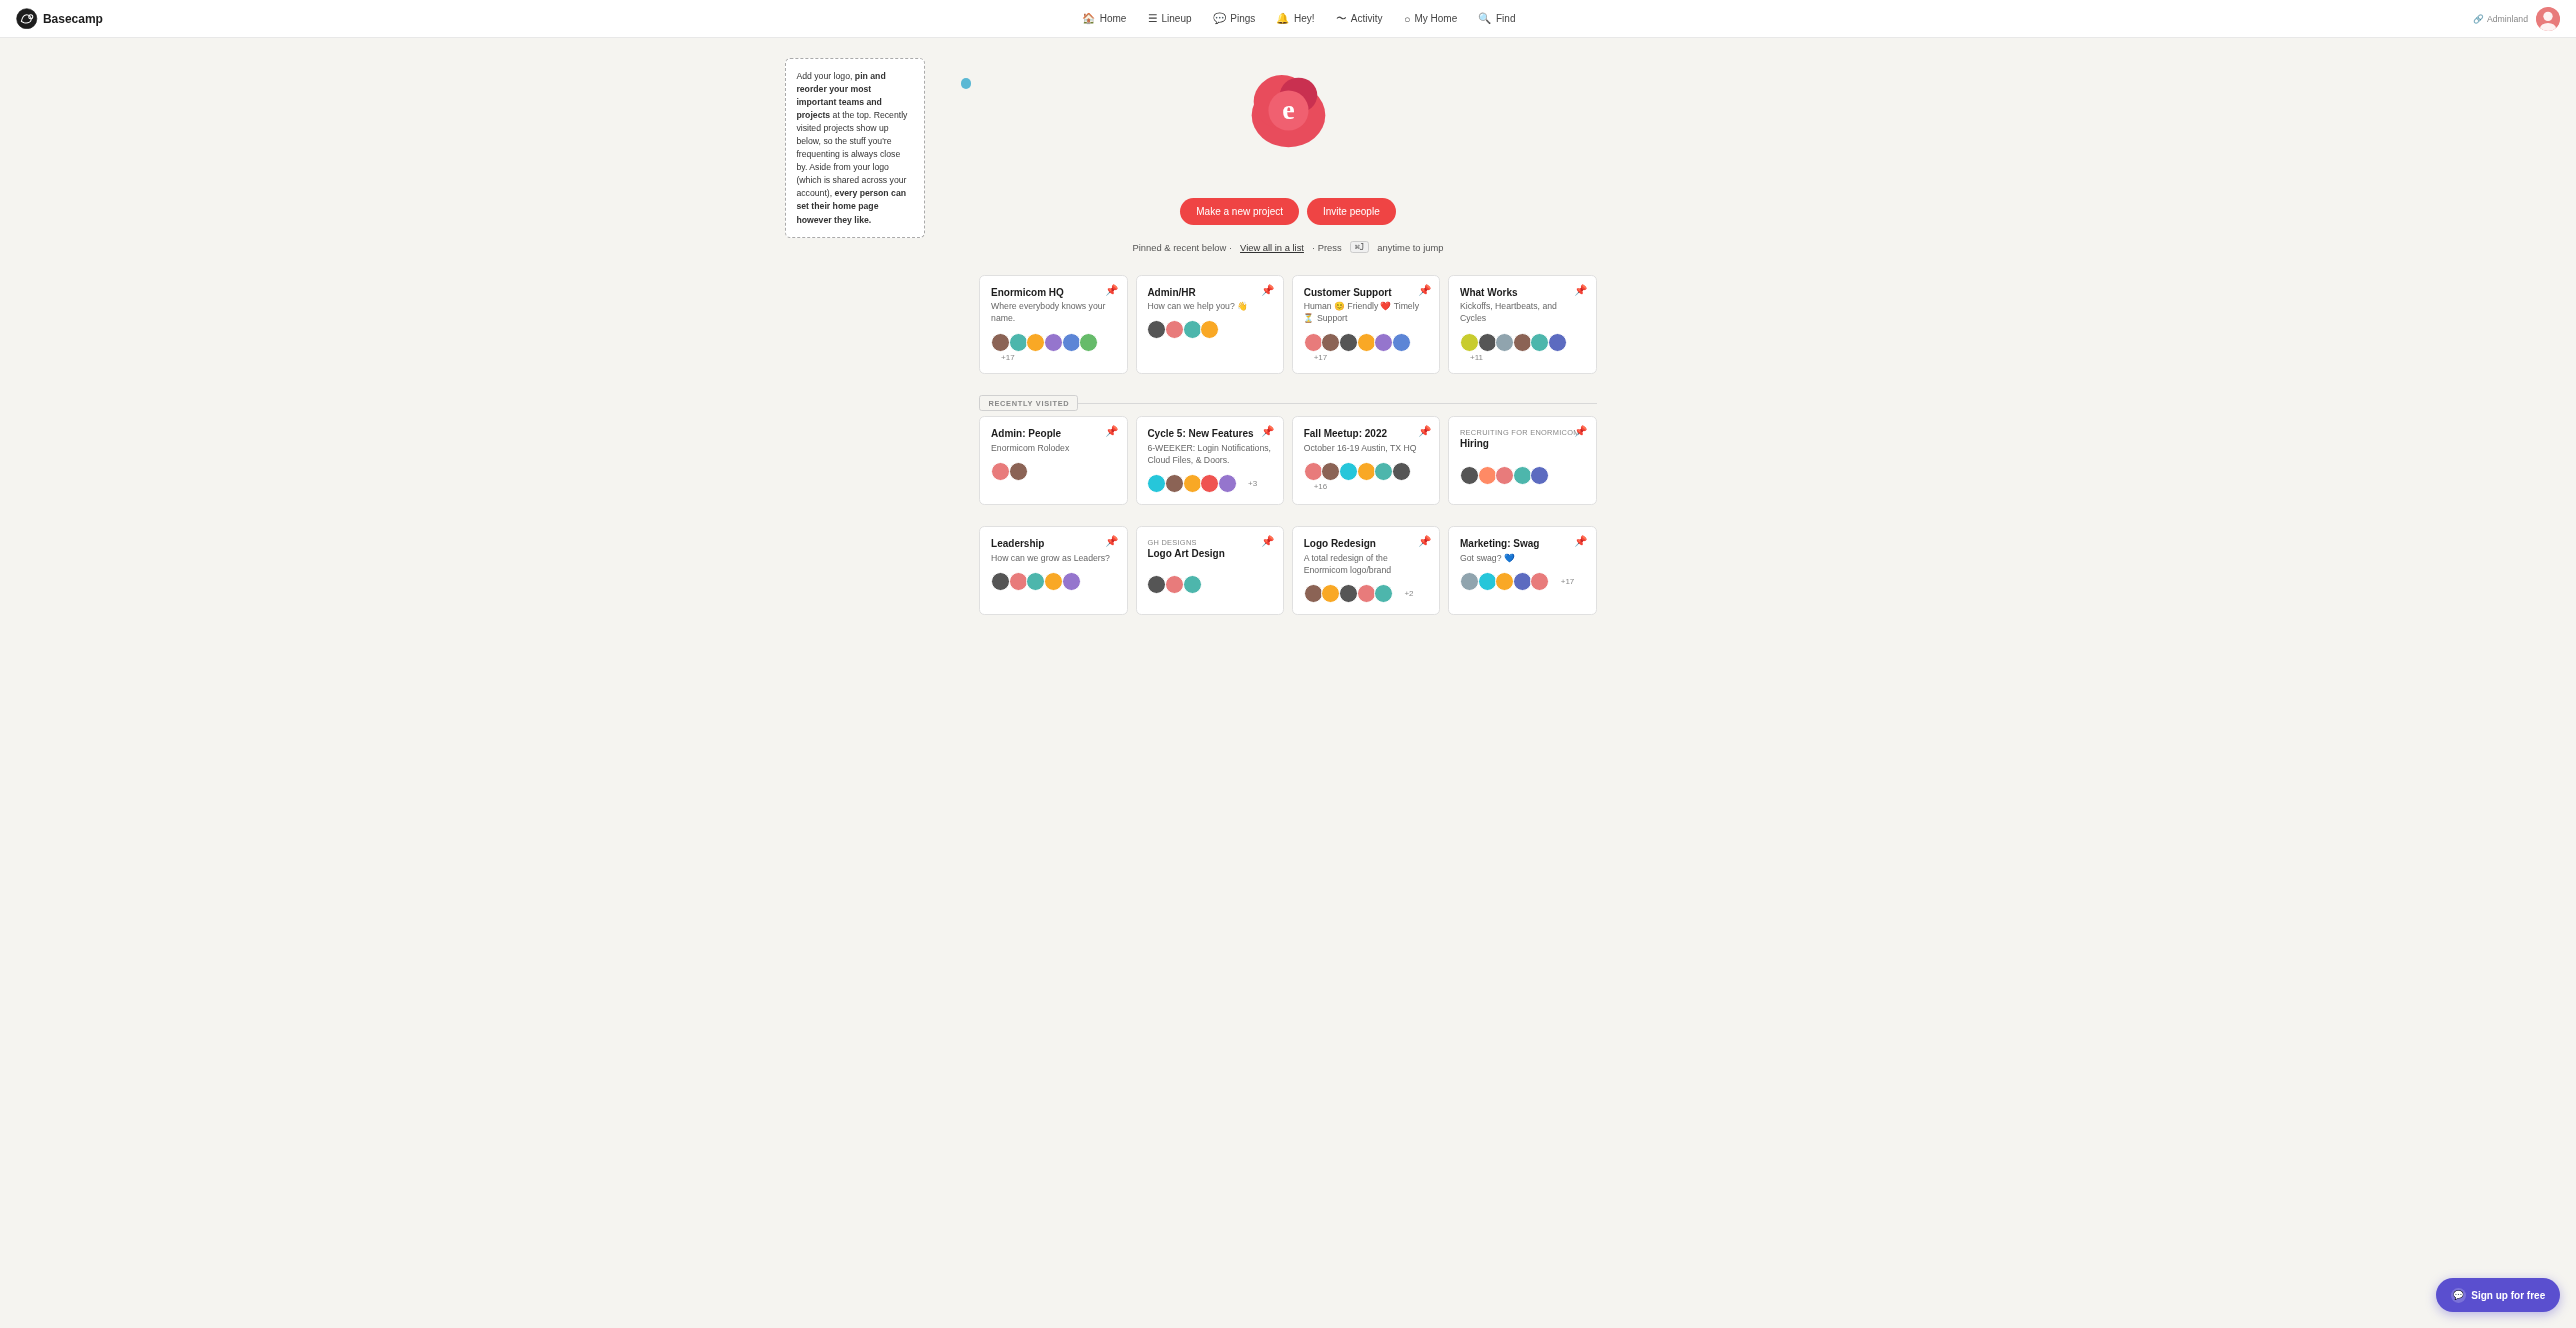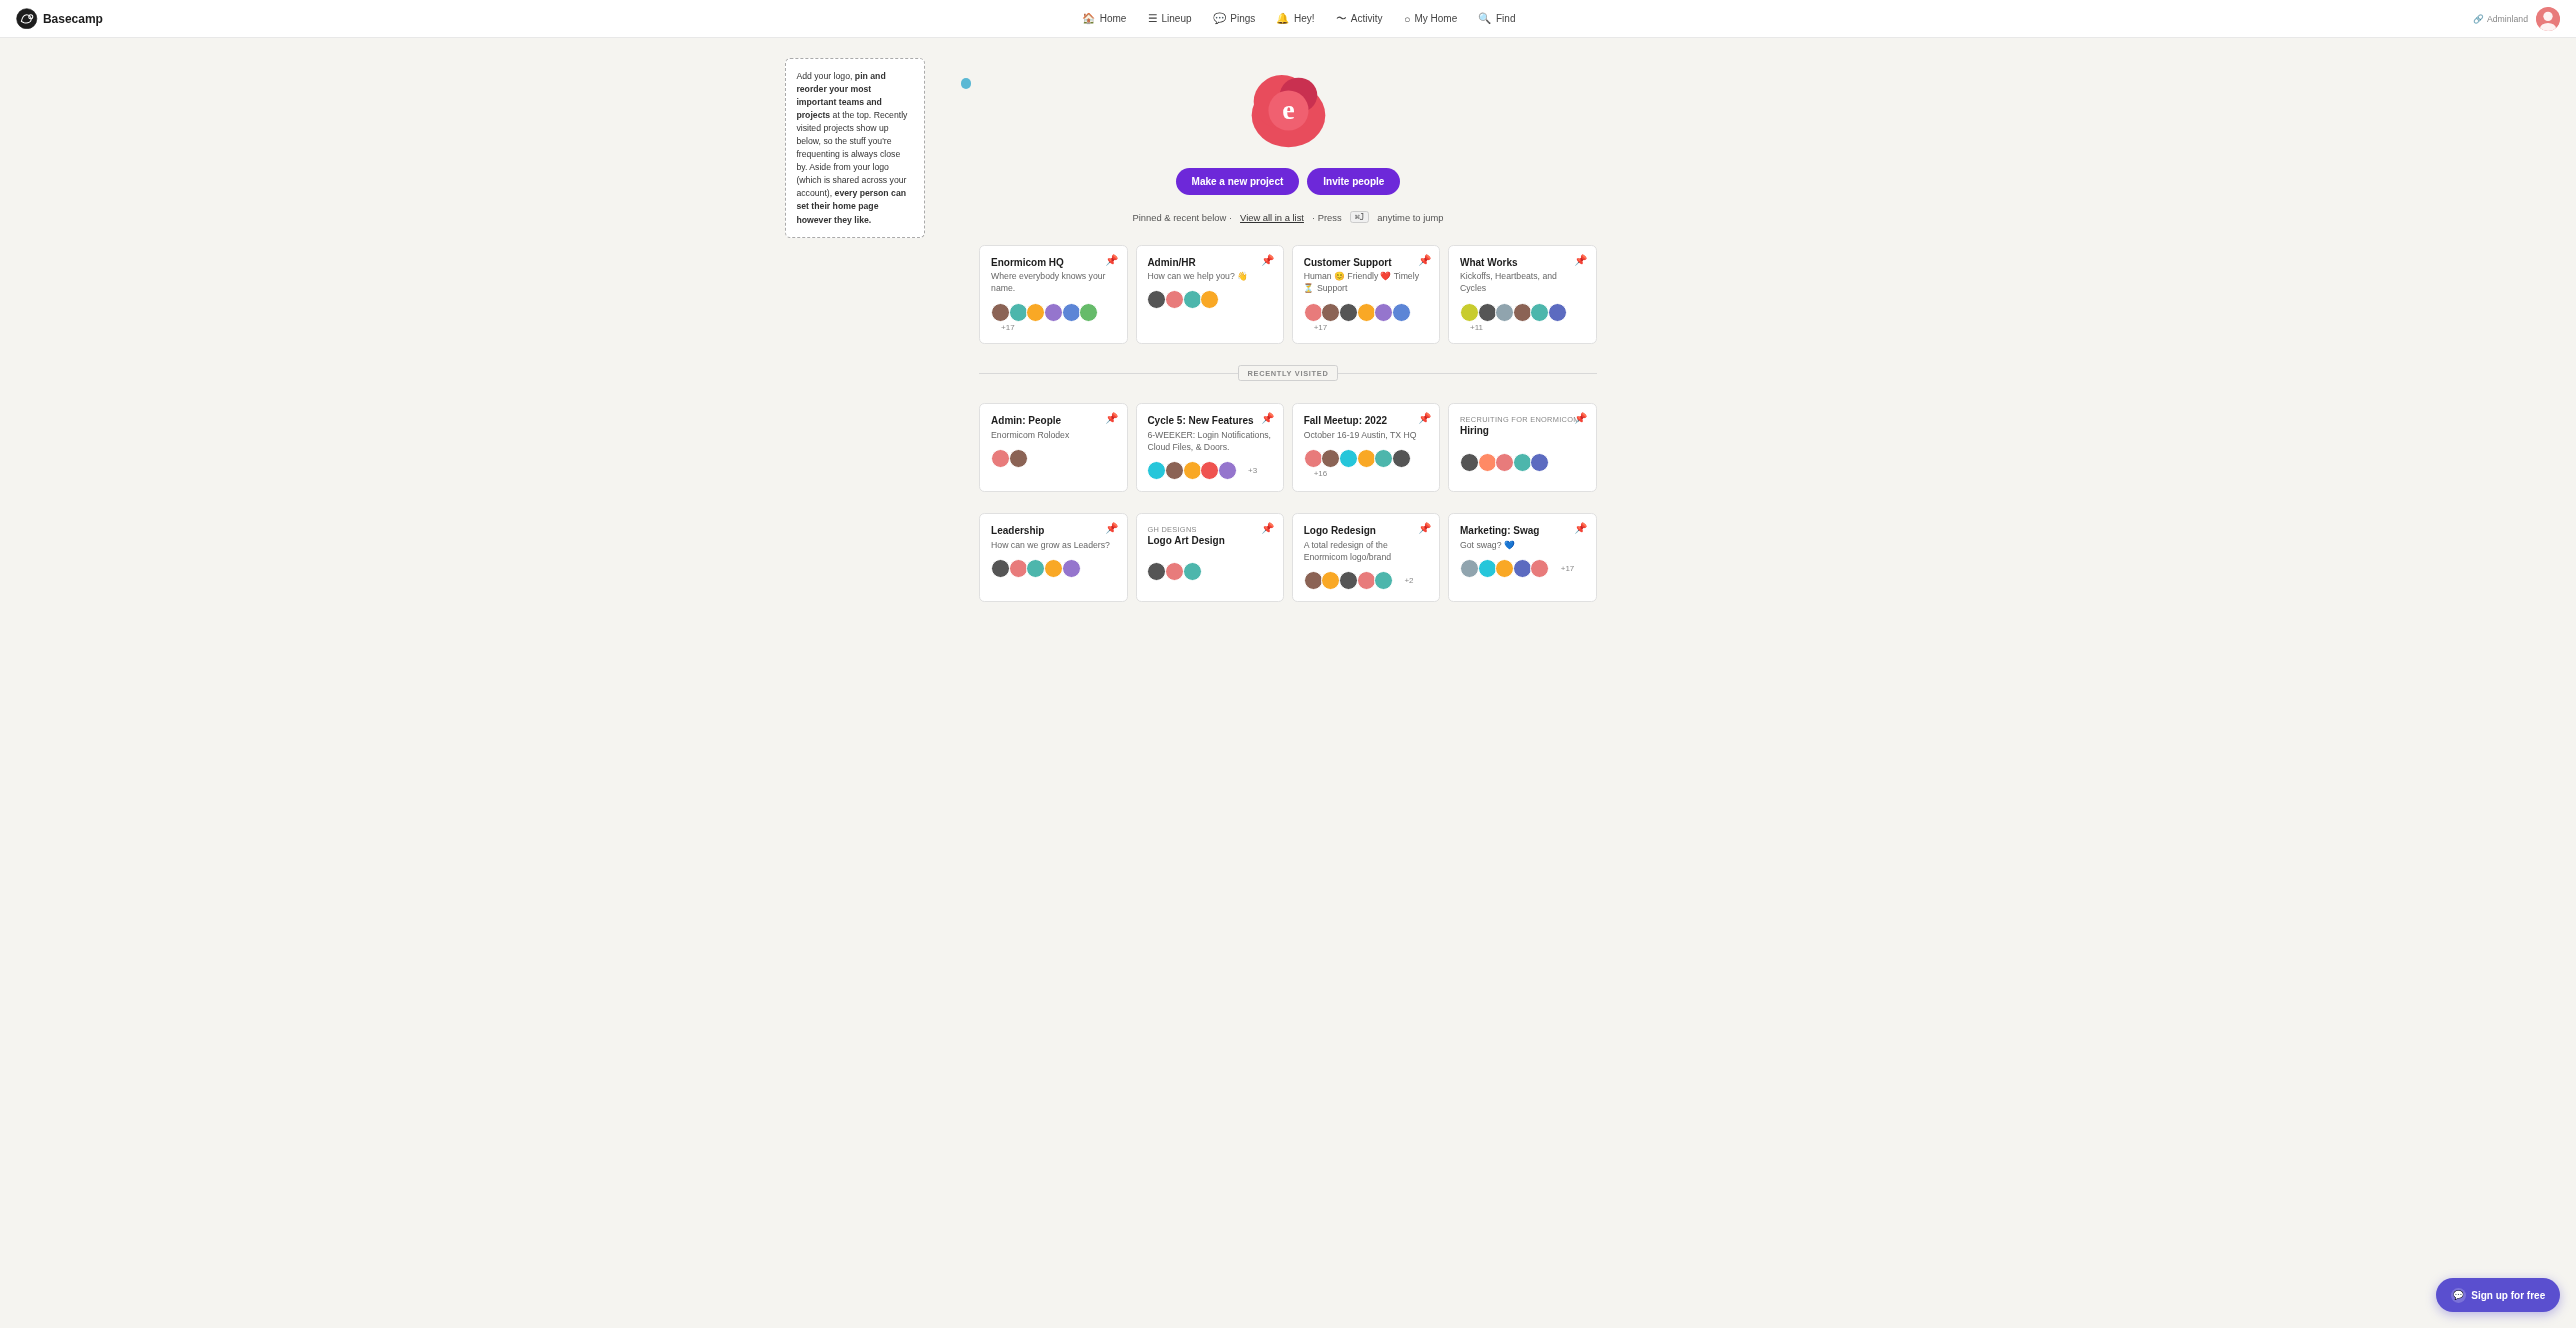--- a/index.html
+++ b/index.html
@@ -125,28 +125,29 @@
       width: 87px;
       height: 87px;
       margin-bottom: 16px;
     }
     .hero-buttons {
       display: flex;
       gap: 8px;
       margin-bottom: 16px;
     }
     .btn-green {
-      background: #6d28d9;
+      background: #ef4444;
       color: #fff;
       border: none;
       border-radius: 16px;
       padding: 8px 16px;
       font-size: 10px;
-      font-weight: 700;
+      font-weight: 400;
       cursor: pointer;
+      margin-top: 30px;
     }
     .hero-subtitle {
       font-size: 9.4px;
       color: #555;
       display: flex;
       align-items: flex-end;
       gap: 8px;
     }
     .hero-subtitle a {
       color: #333;
@@ -219,22 +220,21 @@
     }
     .mini-avatar:first-child { margin-left: 0; }
     .avatar-count {
       font-size: 8px;
       color: #888;
       margin-left: 10px;
     }
 
     
     .section-label {
-      text-align: center;
-      margin: 16px 0 22px;
+      margin: 16px 0 5px;
       position: relative;
     }
     .section-label::before {
       content: '';
       position: absolute;
       left: 0;
       right: 0;
       top: 50%;
       height: 0.7px;
       background: #d8d8d8;

